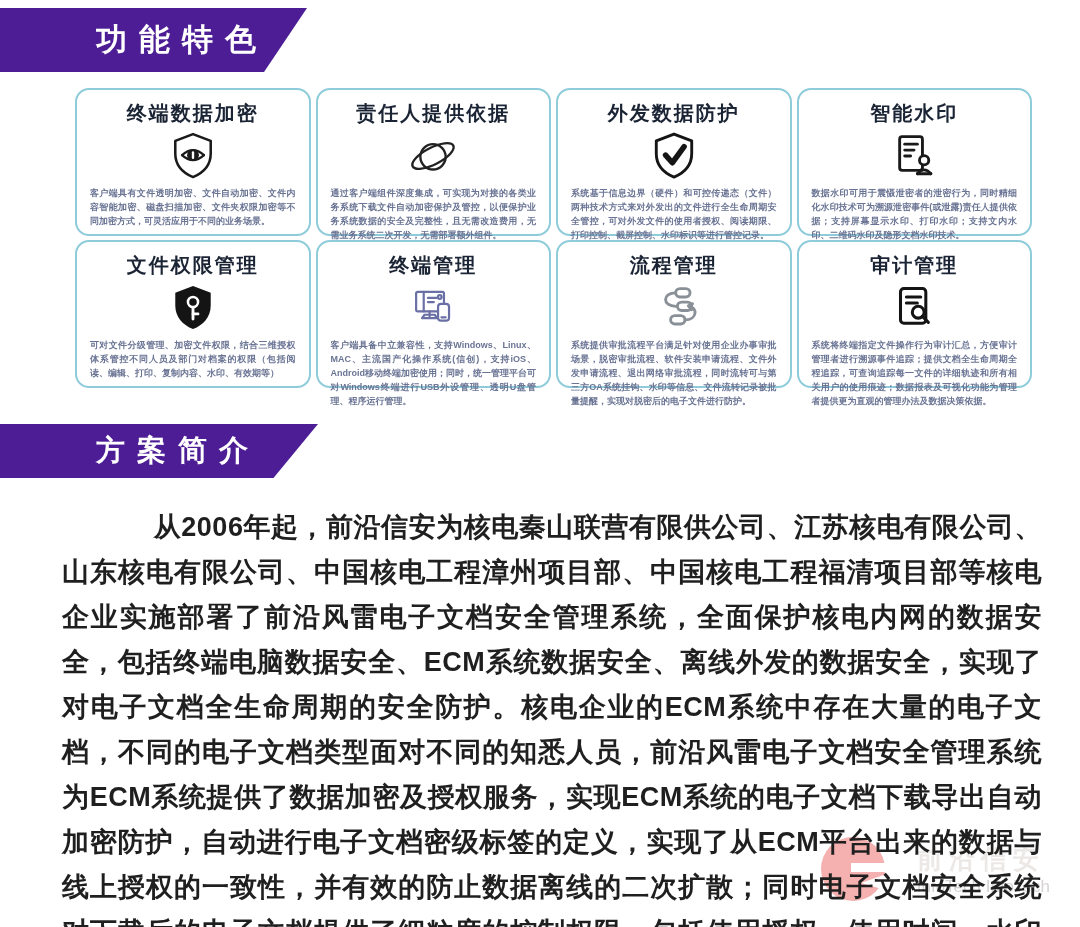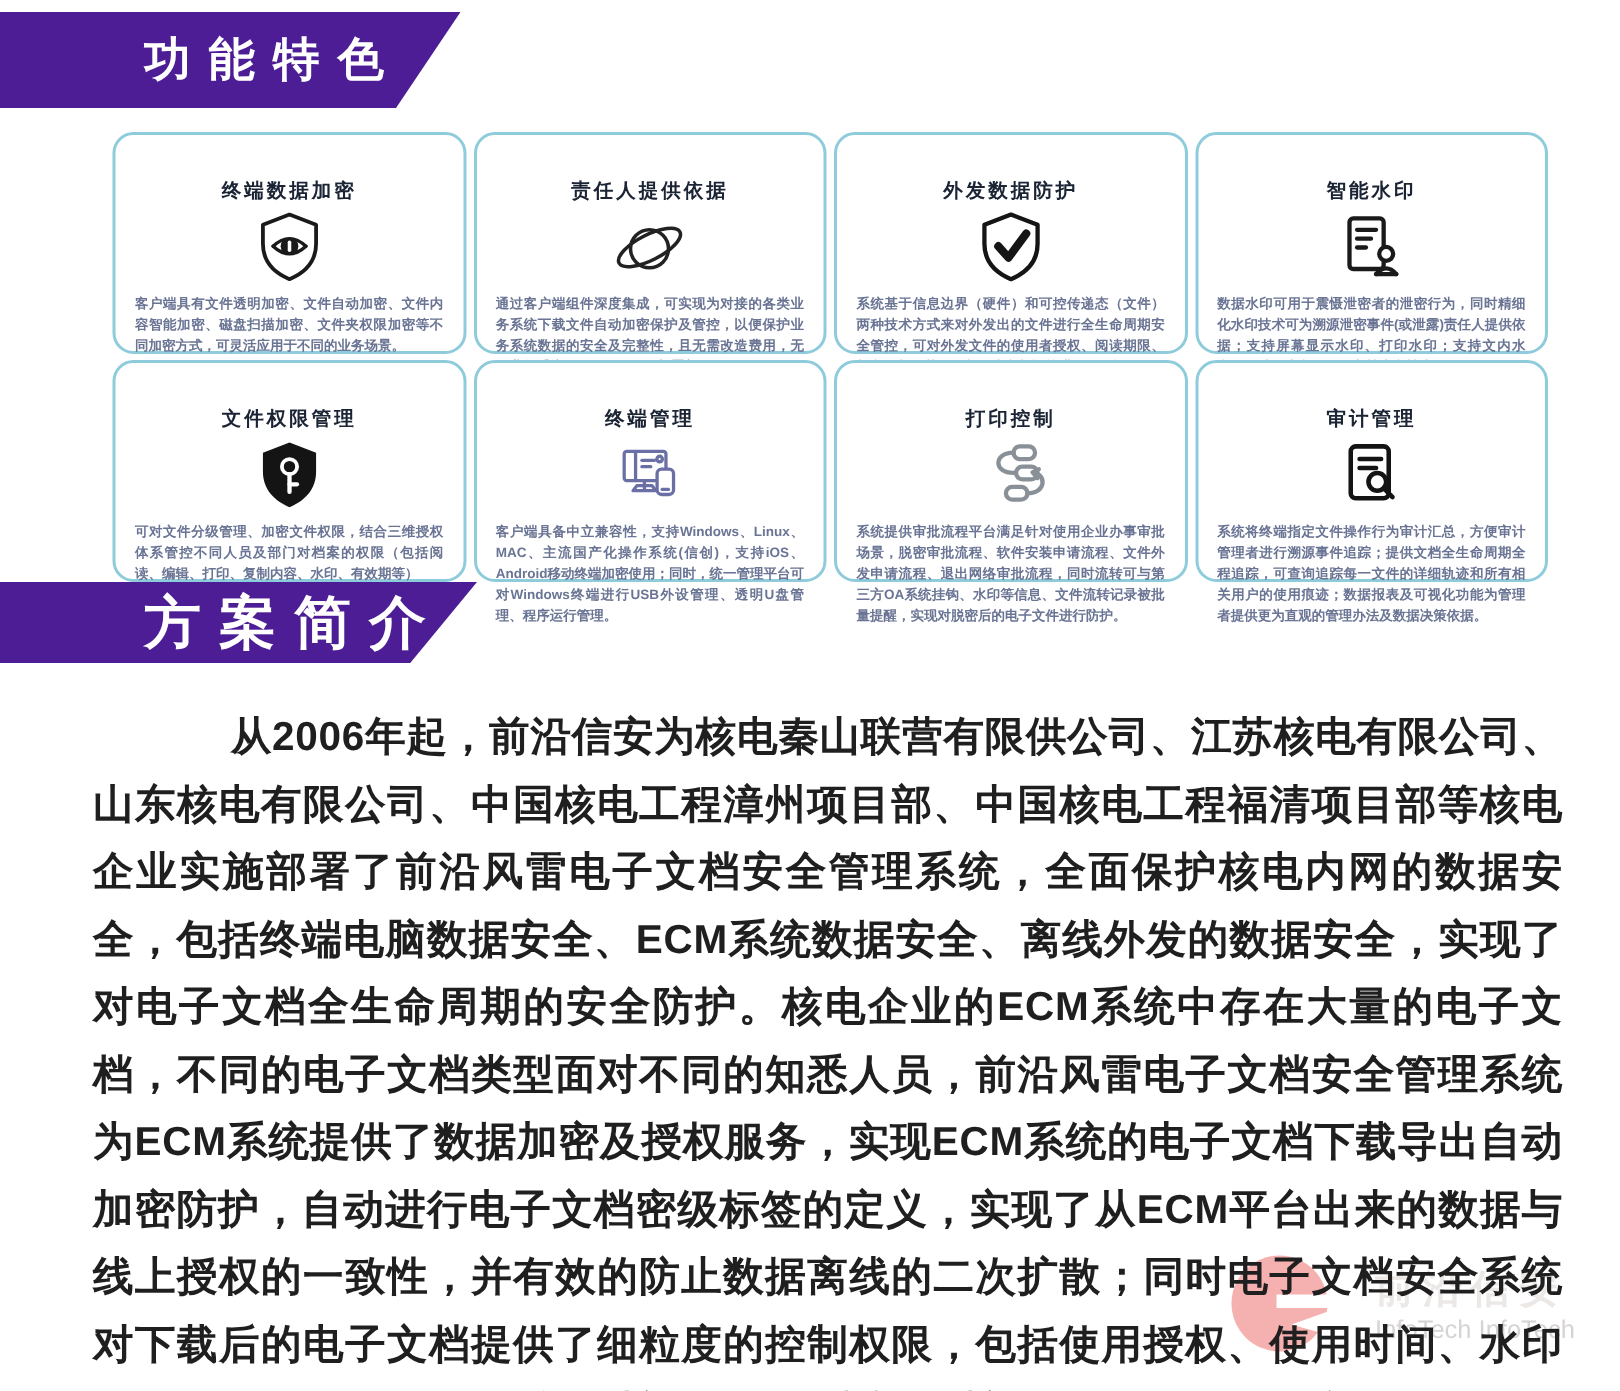--- a/index.html
+++ b/index.html
@@ -12,42 +12,42 @@
   }
   
   .banner {
     background:#4c1d95;
     color:#fff;
     clip-path:polygon(0 0, 100% 0, 86% 100%, 0 100%);
     display:flex; align-items:center;
     font-weight:bold;
   }
   .banner-1 { width:307px; height:64px; margin-top:8px; font-size:31px; letter-spacing:12px; padding-left:96px; }
-  .banner-2 { width:318px; height:54px; font-size:38px; letter-spacing:12px; padding-left:96px; }
+  .banner-2 { width:318px; height:54px; margin-top:36px; font-size:29px; letter-spacing:12px; padding-left:96px; }
   
   .cards {
     margin:16px 46px 0 75px;
     width:957px;
     display:grid;
     grid-template-columns:repeat(4,1fr);
     grid-auto-rows:148px;
     gap:4px 5px;
   }
   .card {
     background:#fff;
     border:2px solid #8ecbdb;
     border-radius:14px;
     display:flex; flex-direction:column; align-items:center;
     padding:10px 10px 6px 10px;
   }
   .card-title {
-    font-size:13px; font-weight:bold;
+    font-size:20px; font-weight:bold;
     color:#1b2434;
     letter-spacing:2px;
-    margin-top:18px;
+    margin-top:0;
   }
   .card-icon { height:58px; display:flex; align-items:center; justify-content:center; margin:2px 0 4px 0; }
   .card-desc {
     font-size:9px; line-height:1.55;
     color:#6a7494;
     text-align:justify;
     padding:0 3px;
     font-weight:bold;
   }
   
@@ -158,21 +158,21 @@
         <line x1="28" y1="36" x2="28" y2="42"></line>
         <path d="M19 44 L37 44 L34 40 L22 40 Z"></path>
         <rect x="38" y="27" width="13" height="20" rx="3.5" fill="#fff"></rect>
         <line x1="42" y1="43" x2="47" y2="43"></line>
       </svg>
     </div>
     <div class="card-desc">客户端具备中立兼容性，支持Windows、Linux、MAC、主流国产化操作系统(信创)，支持iOS、Android移动终端加密使用；同时，统一管理平台可对Windows终端进行USB外设管理、透明U盘管理、程序运行管理。</div>
   </div>
 
   <div class="card">
-    <div class="card-title">打印控制</div>
+    <div class="card-title">流程管理</div>
     <div class="card-icon">
       <svg width="54" height="54" viewBox="0 0 64 64" fill="none" stroke="#8a9097" stroke-width="3.4" stroke-linecap="round" stroke-linejoin="round">
         <rect x="34" y="9" width="17" height="10" rx="5"></rect>
         <rect x="36" y="25" width="17" height="10" rx="5"></rect>
         <rect x="28" y="41" width="17" height="10" rx="5"></rect>
         <path d="M34 14 C18 14 18 30 34 30"></path>
         <path d="M45 46 C60 46 60 31 50 30"></path>
         <path d="M53 34 L49 29.5 L54 27"></path>
       </svg>
     </div>

